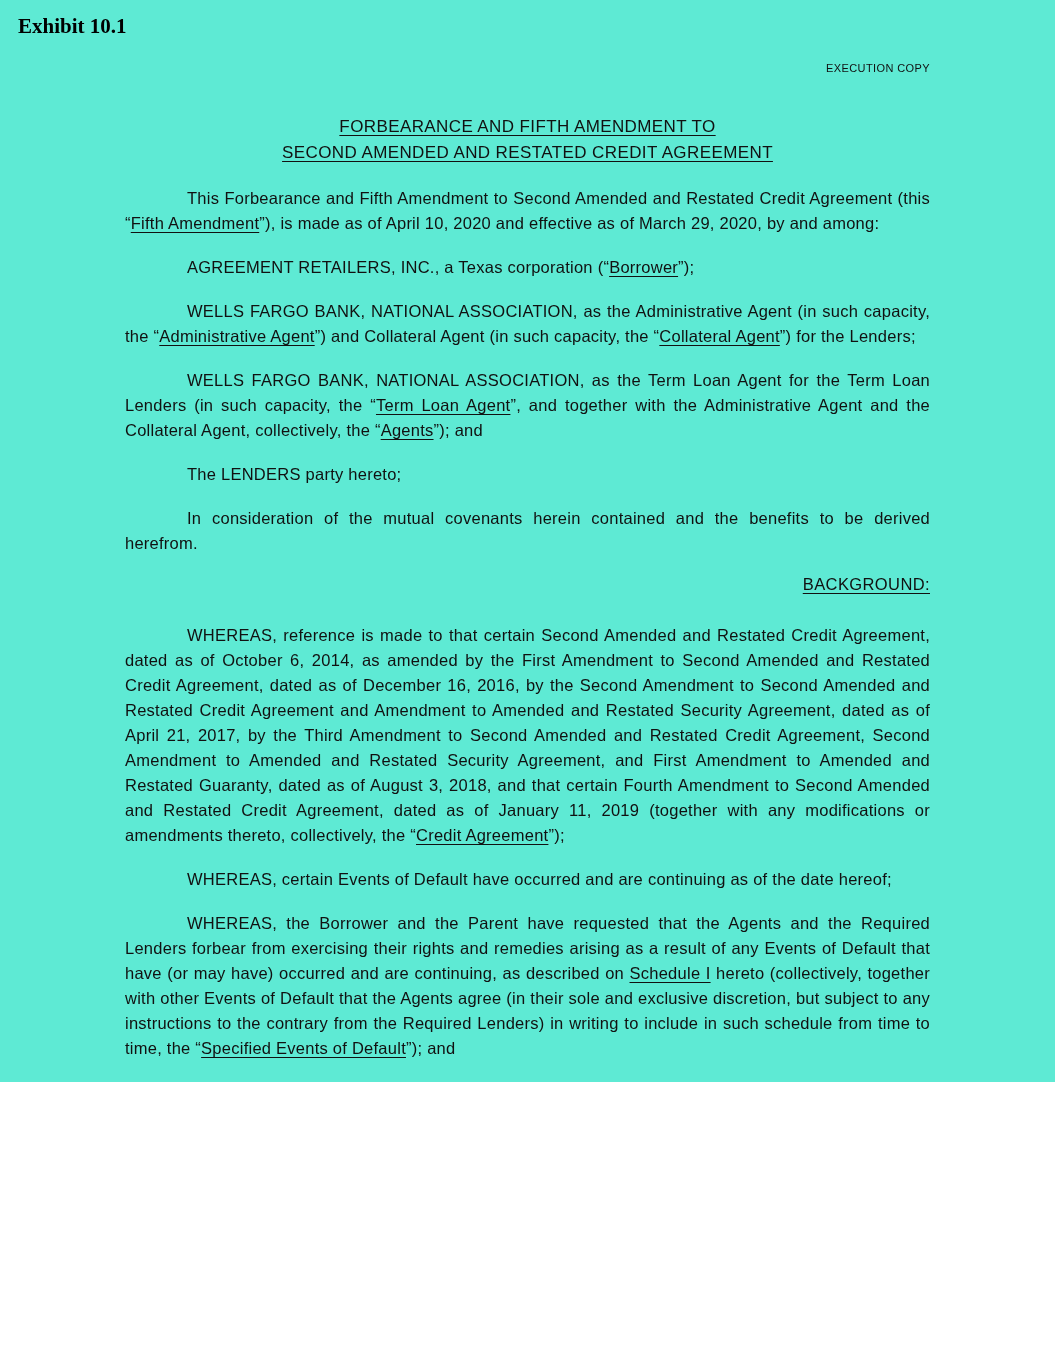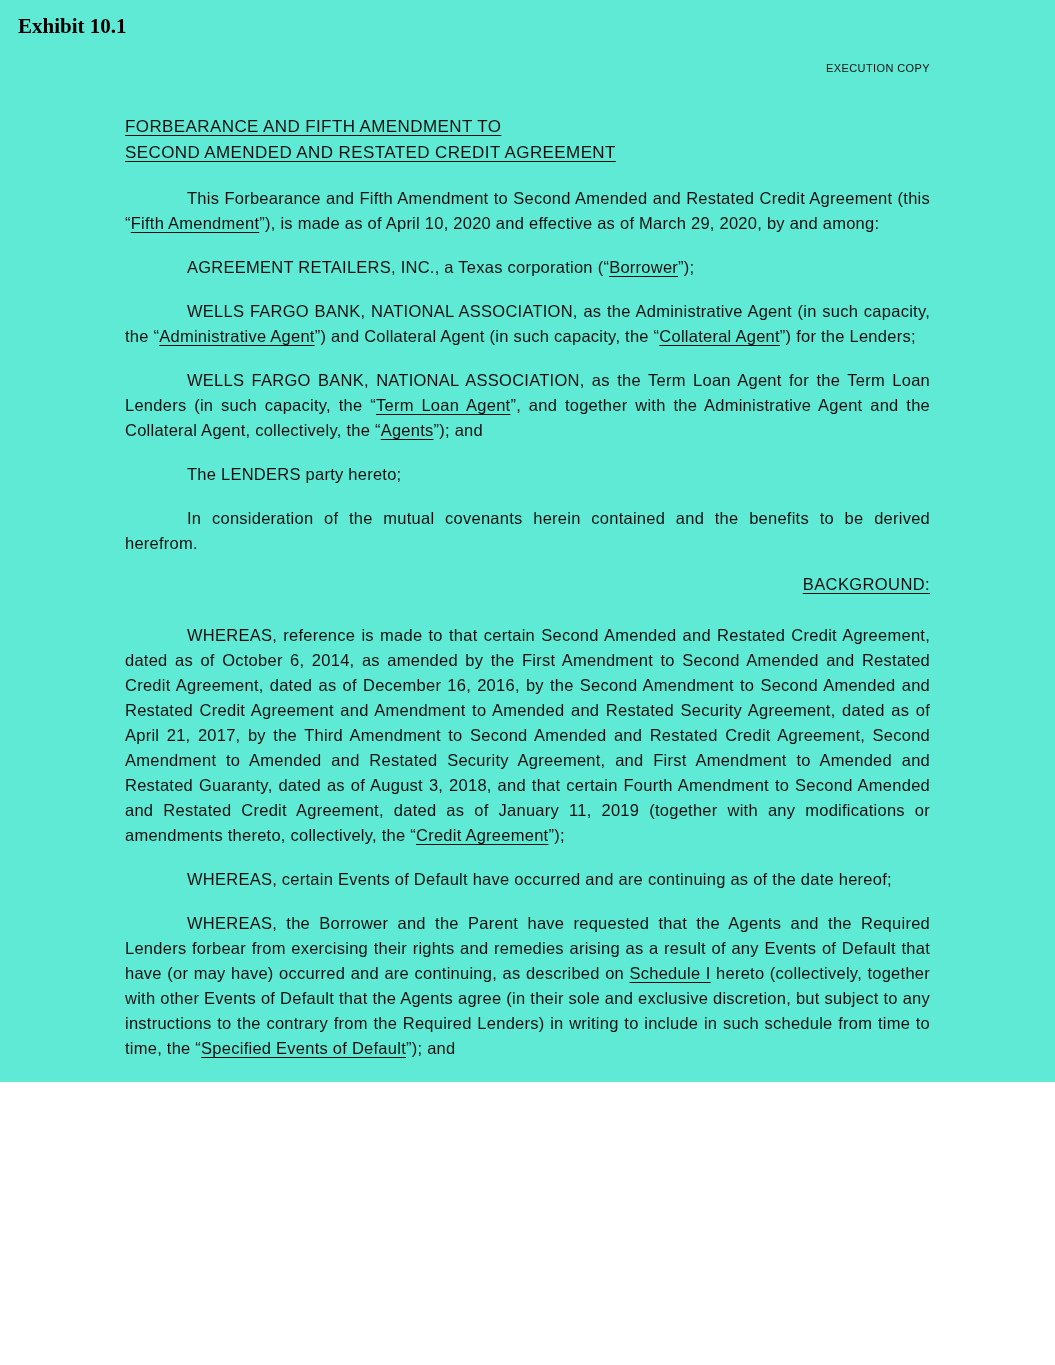--- a/index.html
+++ b/index.html
@@ -33,21 +33,21 @@
   }
   .exec-copy {
     margin-top: 62px;
     text-align: right;
     font-size: 11px;
     letter-spacing: 0.4px;
     white-space: nowrap;
   }
   .doc-title {
     margin-top: 40px;
-    text-align: left;
+    text-align: center;
     font-size: 17px;
     letter-spacing: 0.4px;
     line-height: 26px;
   }
   .doc-title .tline {
     display: block;
   }
   .doc-title .tline > span {
     text-decoration: underline;
     text-underline-offset: 3px;

